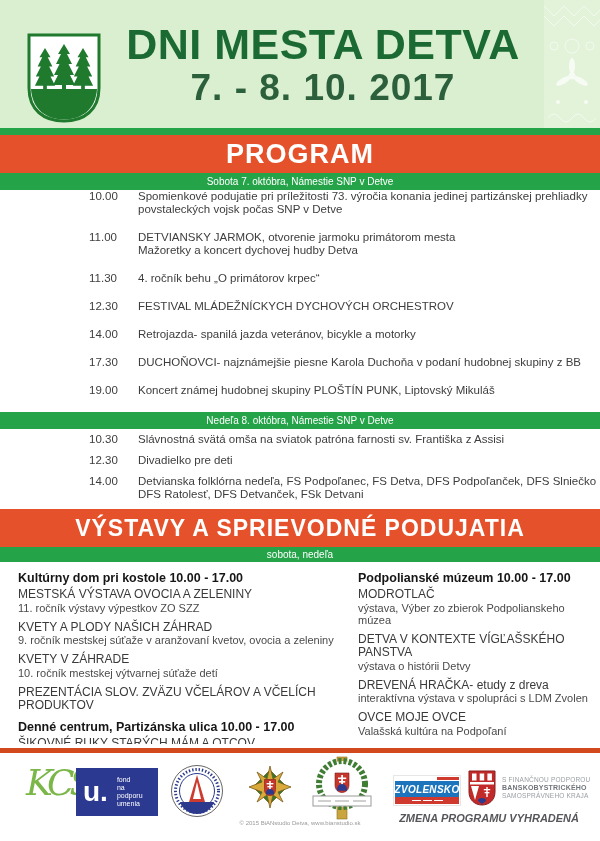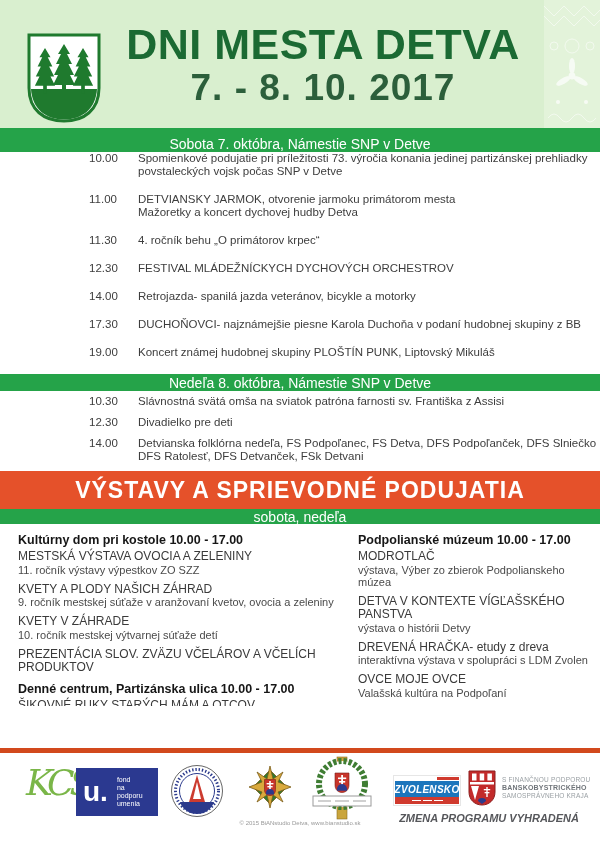--- a/index.html
+++ b/index.html
@@ -14,21 +14,21 @@
   .title { font-size:43px; font-weight:bold; color:#1b6a33; line-height:1.04; letter-spacing:0.5px; }
   .date  { font-size:37px; font-weight:bold; color:#2c5f3b; line-height:1.05; margin-top:2px; letter-spacing:1px; }
   .lace { position:absolute; right:0; top:0; width:56px; height:128px; background:#e3f3da; }
 
   
   .stripe-green { height:7px; background:#25a349; }
   .banner-red { height:38px; background:#e5512a; color:#fff; display:flex; align-items:center; justify-content:center;
                 font-weight:bold; font-size:27px; letter-spacing:1px; }
   .banner-red.small { font-size:23px; }
   .banner-sub { height:17px; background:#25a349; color:#fff; display:flex; align-items:center; justify-content:center;
-                font-size:14px; }
+                font-size:10px; }
   .banner-sub.thin { height:15px; }
 
   
   .sched { padding-top:0; margin-bottom:11px; }
   .sched.sunday { padding-top:4px; margin-bottom:0; }
   .sched-item { display:flex; margin-bottom:15px; color:#3d3d3d; font-size:11.5px; line-height:13px; }
   .sched.sunday .sched-item { margin-bottom:8px; }
   .sched-time { flex:none; width:36px; margin-left:89px; }
   .sched-text { margin-left:13px; white-space:pre; }
 
@@ -100,20 +100,21 @@
           <circle cx="28" cy="76" r="3.4"></circle>
           <circle cx="14" cy="102" r="2"></circle>
           <circle cx="42" cy="102" r="2"></circle>
         </g>
       </svg>
     </div>
   </div>
 
   <div class="stripe-green"></div>
 
+  <div class="banner-red">PROGRAM</div>
   <div class="banner-sub">Sobota 7. októbra, Námestie SNP v Detve</div>
 
   <div class="sched">
     <div class="sched-item">
       <div class="sched-time">10.00</div>
       <div class="sched-text">Spomienkové podujatie pri príležitosti 73. výročia konania jedinej partizánskej prehliadky
 povstaleckých vojsk počas SNP v Detve</div>
     </div>
     <div class="sched-item">
       <div class="sched-time">11.00</div>

